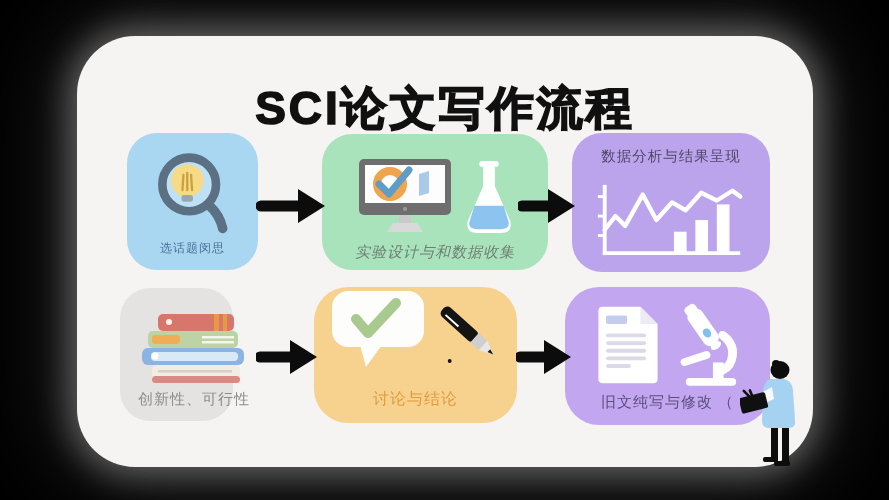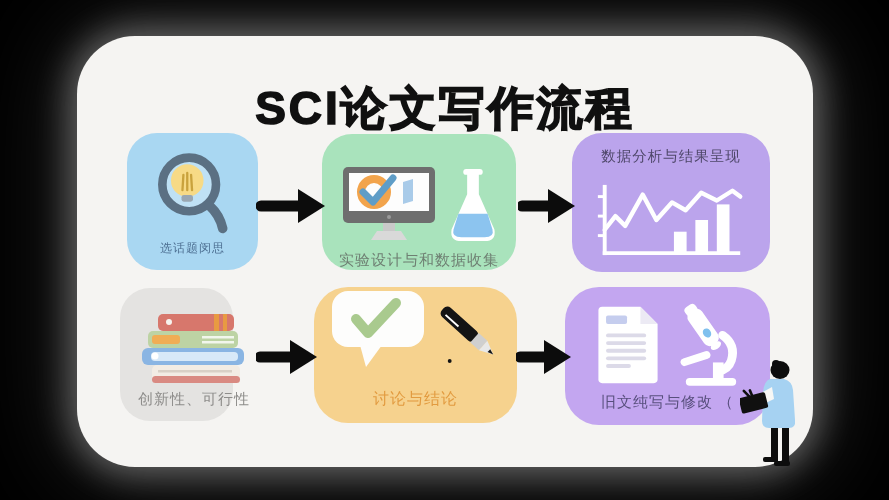--- a/index.html
+++ b/index.html
@@ -9,21 +9,21 @@
         border-radius:58px;
         box-shadow:0 0 34px 8px rgba(255,255,255,.34),0 0 90px 22px rgba(255,255,255,.12);}
   .title{position:absolute;left:0;top:22px;width:100%;text-align:center;
          font-size:46px;font-weight:bold;color:#101010;letter-spacing:3px;margin-top:20px;
          -webkit-text-stroke:1.6px #101010;}
   .box{position:absolute;display:flex;flex-direction:column;align-items:center;
        justify-content:flex-end;box-sizing:border-box;}
   .box .label{letter-spacing:1px;white-space:nowrap;}
   #box-topic{left:127px;top:133px;width:131px;height:137px;background:#a9d7f2;border-radius:30px;padding-bottom:13px;}
   #box-topic .label{font-size:12px;color:#4c6e91;}
-  #box-experiment{left:322px;top:134px;width:194px;height:136px;background:#a9e3bc;border-radius:30px;padding-bottom:0;}
+  #box-experiment{left:322px;top:134px;width:226px;height:136px;background:#a9e3bc;border-radius:30px;padding-bottom:8px;font-style:italic;}
   #box-experiment .label{font-size:15px;color:#6e7f72;margin-top:6px;}
   #box-analysis{left:572px;top:133px;width:198px;height:139px;background:#bba4ec;border-radius:30px;
                 justify-content:space-between;padding:14px 6px 13px 6px;}
   #box-analysis .label{font-size:14.5px;color:#4e4769;}
   #box-feasibility{left:120px;top:288px;width:113px;height:133px;background:#e4e3e1;border-radius:30px;padding-bottom:12px;padding-left:35px;}
   #box-feasibility .label{font-size:15px;color:#8e8d8b;}
   #box-discussion{left:314px;top:287px;width:203px;height:136px;background:#f6d28e;border-radius:34px;padding-bottom:13px;}
   #box-discussion .label{font-size:16px;color:#e29b40;margin-top:20px;}
   #box-revision{left:565px;top:287px;width:205px;height:138px;background:#c3a6f0;border-radius:34px;padding-bottom:13px;}
   #box-revision .label{font-size:15px;color:#584f7d;margin-top:6px;}

